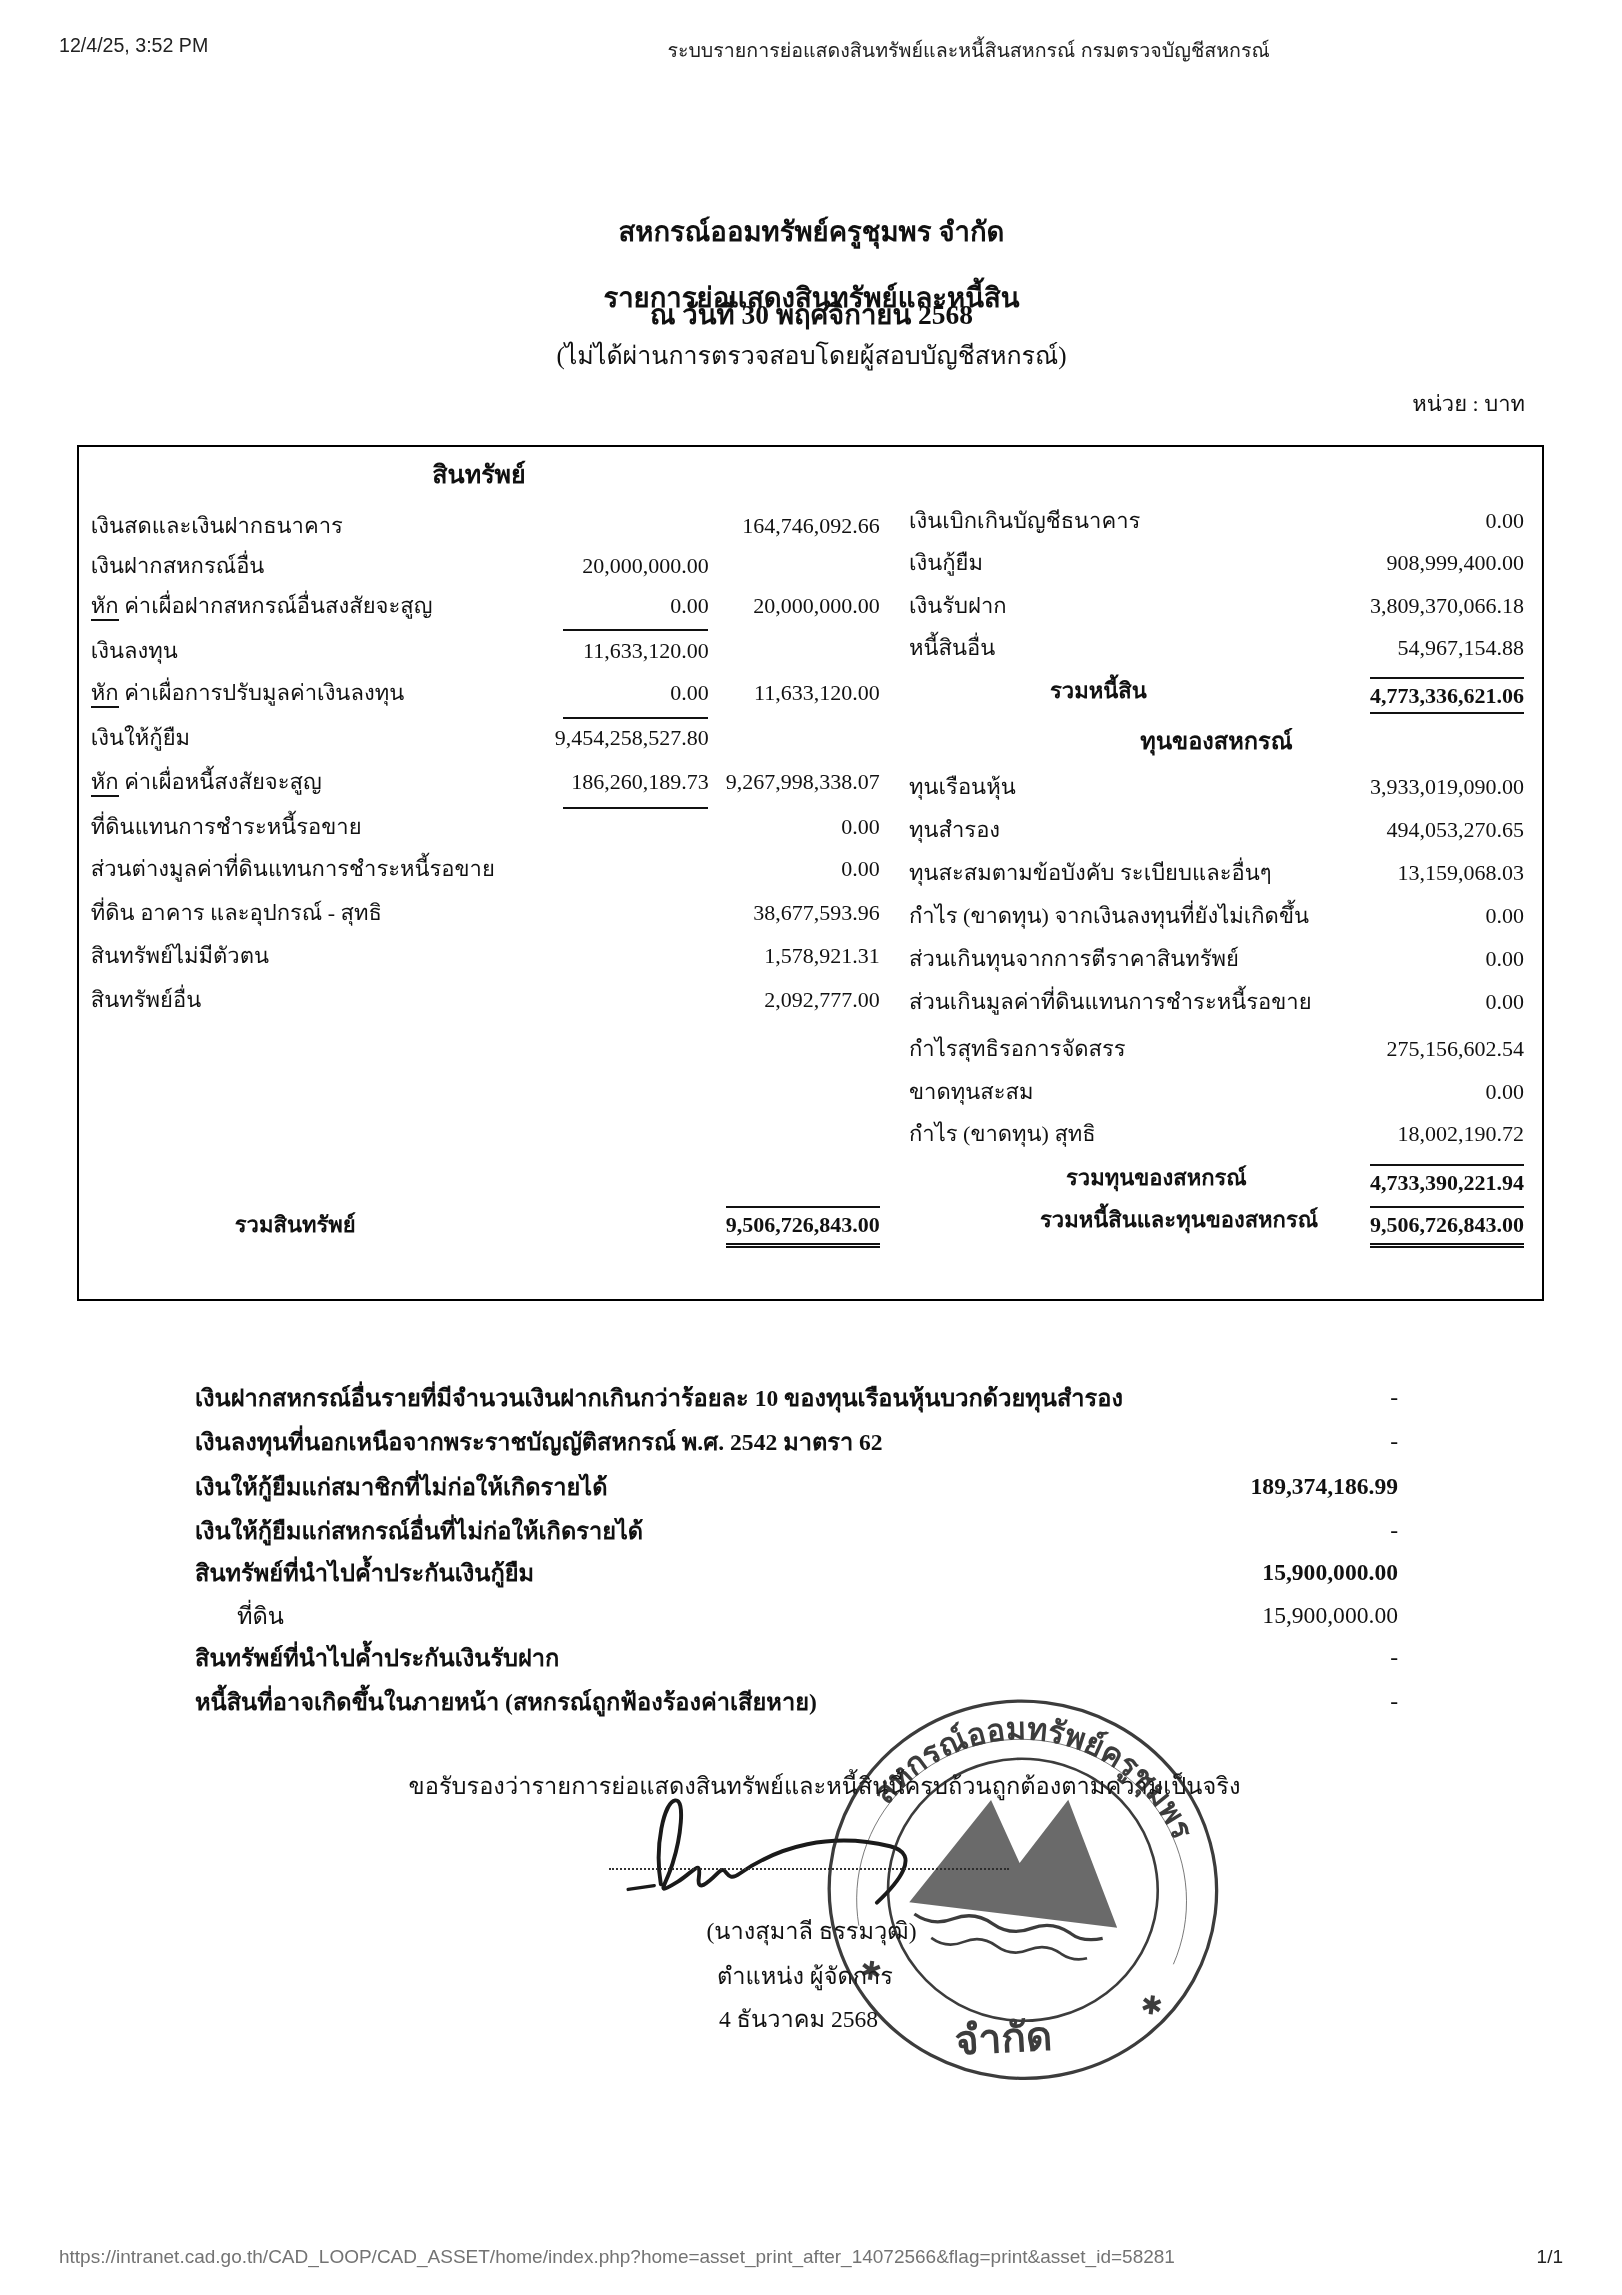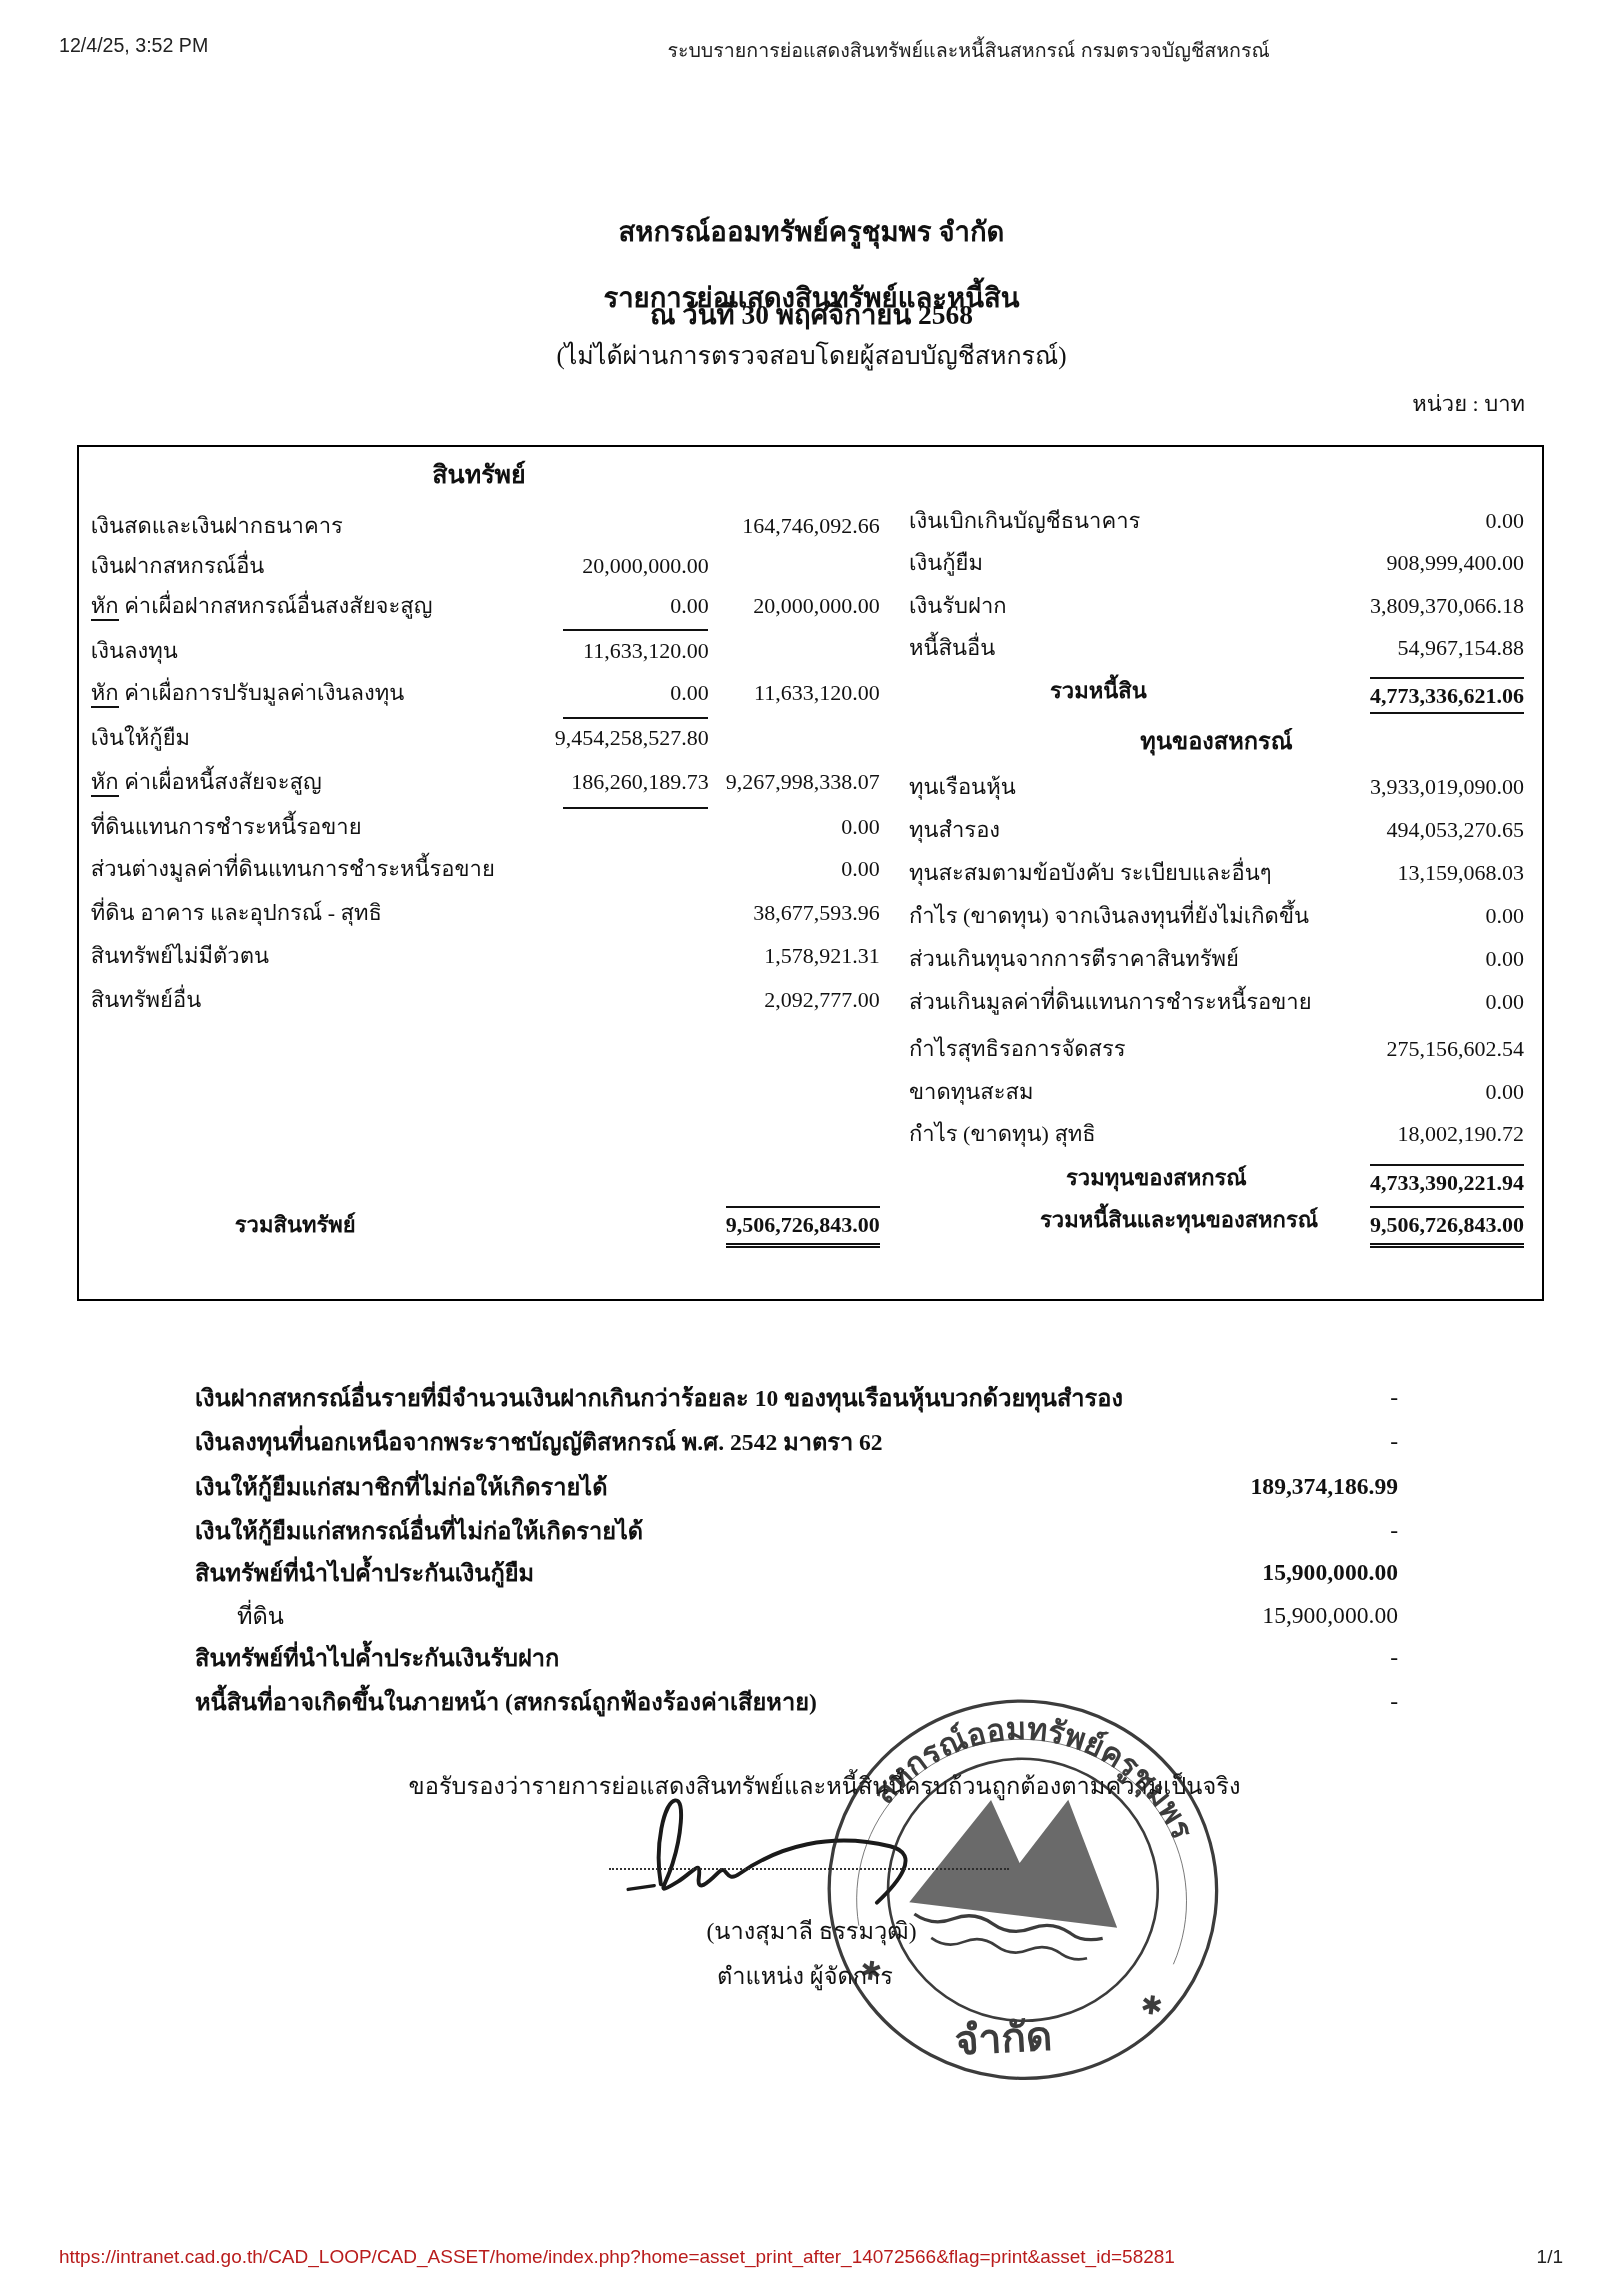--- a/index.html
+++ b/index.html
@@ -6,21 +6,21 @@
   .page{position:relative;width:1623px;height:2295px;background:#fff;color:#111;
         font-family:"Liberation Serif","DejaVu Serif",serif;overflow:hidden;}
   .abs{position:absolute;}
   .sans{font-family:"Liberation Sans","DejaVu Sans",sans-serif;}
   .b{font-weight:bold;}
   .ctr{text-align:center;}
   .doc{font-size:22px;line-height:1.25;}
   
   .hdr-date{left:59px;top:34px;font-size:19.6px;color:#222;}
   .hdr-title{left:576px;top:34px;width:785px;text-align:center;font-size:19.6px;color:#222;}
-  .ftr-url{left:59px;top:2246px;font-size:19px;color:#b91c1c;}
+  .ftr-url{left:59px;top:2246px;font-size:19px;color:#737373;}
   .ftr-page{right:60px;top:2246px;font-size:19px;color:#222;}
   
   .t1{left:0;top:215px;width:1623px;font-size:27.5px;}
   .t2{left:0;top:257px;width:1623px;font-size:27.5px;margin-top:24px;}
   .t3{left:0;top:298px;width:1623px;font-size:27.5px;}
   .t4{left:0;top:340px;width:1623px;font-size:25px;}
   .unit{left:0;top:390px;width:1525px;text-align:right;font-size:22px;}
   
   .box{left:77px;top:445px;width:1463px;height:852px;border:2.6px solid #000;}
   .colhead{position:absolute;top:11.8px;font-size:25px;font-weight:bold;text-align:center;}
@@ -245,20 +245,21 @@
   <div class="abs ctr certify">ขอรับรองว่ารายการย่อแสดงสินทรัพย์และหนี้สินนี้ครบถ้วนถูกต้องตามความเป็นจริง</div>
 
   <svg class="abs sigsvg" width="406" height="131" viewBox="0 0 620 200">
     <path d="M70 150 C 60 90, 75 25, 92 22 C 108 20, 100 80, 88 118 C 76 156, 60 168, 96 146 C 120 131, 132 110, 128 140 C 125 162, 140 150, 158 132 C 172 118, 168 150, 190 134 C 250 92, 330 70, 420 92 C 470 104, 430 150, 400 178" fill="none" stroke="#1a1a1a" stroke-width="6" stroke-linecap="round"></path>
     <path d="M20 158 L 60 152" fill="none" stroke="#1a1a1a" stroke-width="5" stroke-linecap="round"></path>
   </svg>
   <div class="abs dotline"></div>
 
   <div class="abs ctr doc sig-name">(นางสุมาลี ธรรมวุฒิ)</div>
   <div class="abs ctr doc sig-pos">ตำแหน่ง ผู้จัดการ</div>
+  <div class="abs ctr doc sig-date">4 ธันวาคม 2568</div>
 
   <svg class="abs stamp" width="419" height="406" viewBox="0 0 640 620">
     <g transform="rotate(7 320 310)" fill="none" stroke="#222">
       <ellipse cx="320" cy="305" rx="296" ry="288" stroke-width="5"></ellipse>
       <ellipse cx="320" cy="305" rx="206" ry="200" stroke-width="4"></ellipse>
       <path d="M150 345 L 255 175 L 310 265 L 372 160 L 470 345 Z" fill="#2c2c2c" stroke="none" opacity="0.8"></path>
       <path d="M160 362 q 30 16 60 0 q 30 -16 60 0 q 30 16 60 0 q 30 -16 60 0 q 20 12 50 2" stroke-width="5"></path>
       <path d="M190 395 q 25 14 50 0 q 25 -14 50 0 q 25 14 50 0 q 25 -14 50 0 q 20 10 40 2" stroke-width="4"></path>
       <path id="arcTop" d="M 78 390 A 252 246 0 1 1 562 390"></path>
       <text font-size="47" font-weight="bold" fill="#222" stroke="none" font-family="Liberation Serif, DejaVu Serif, serif">

